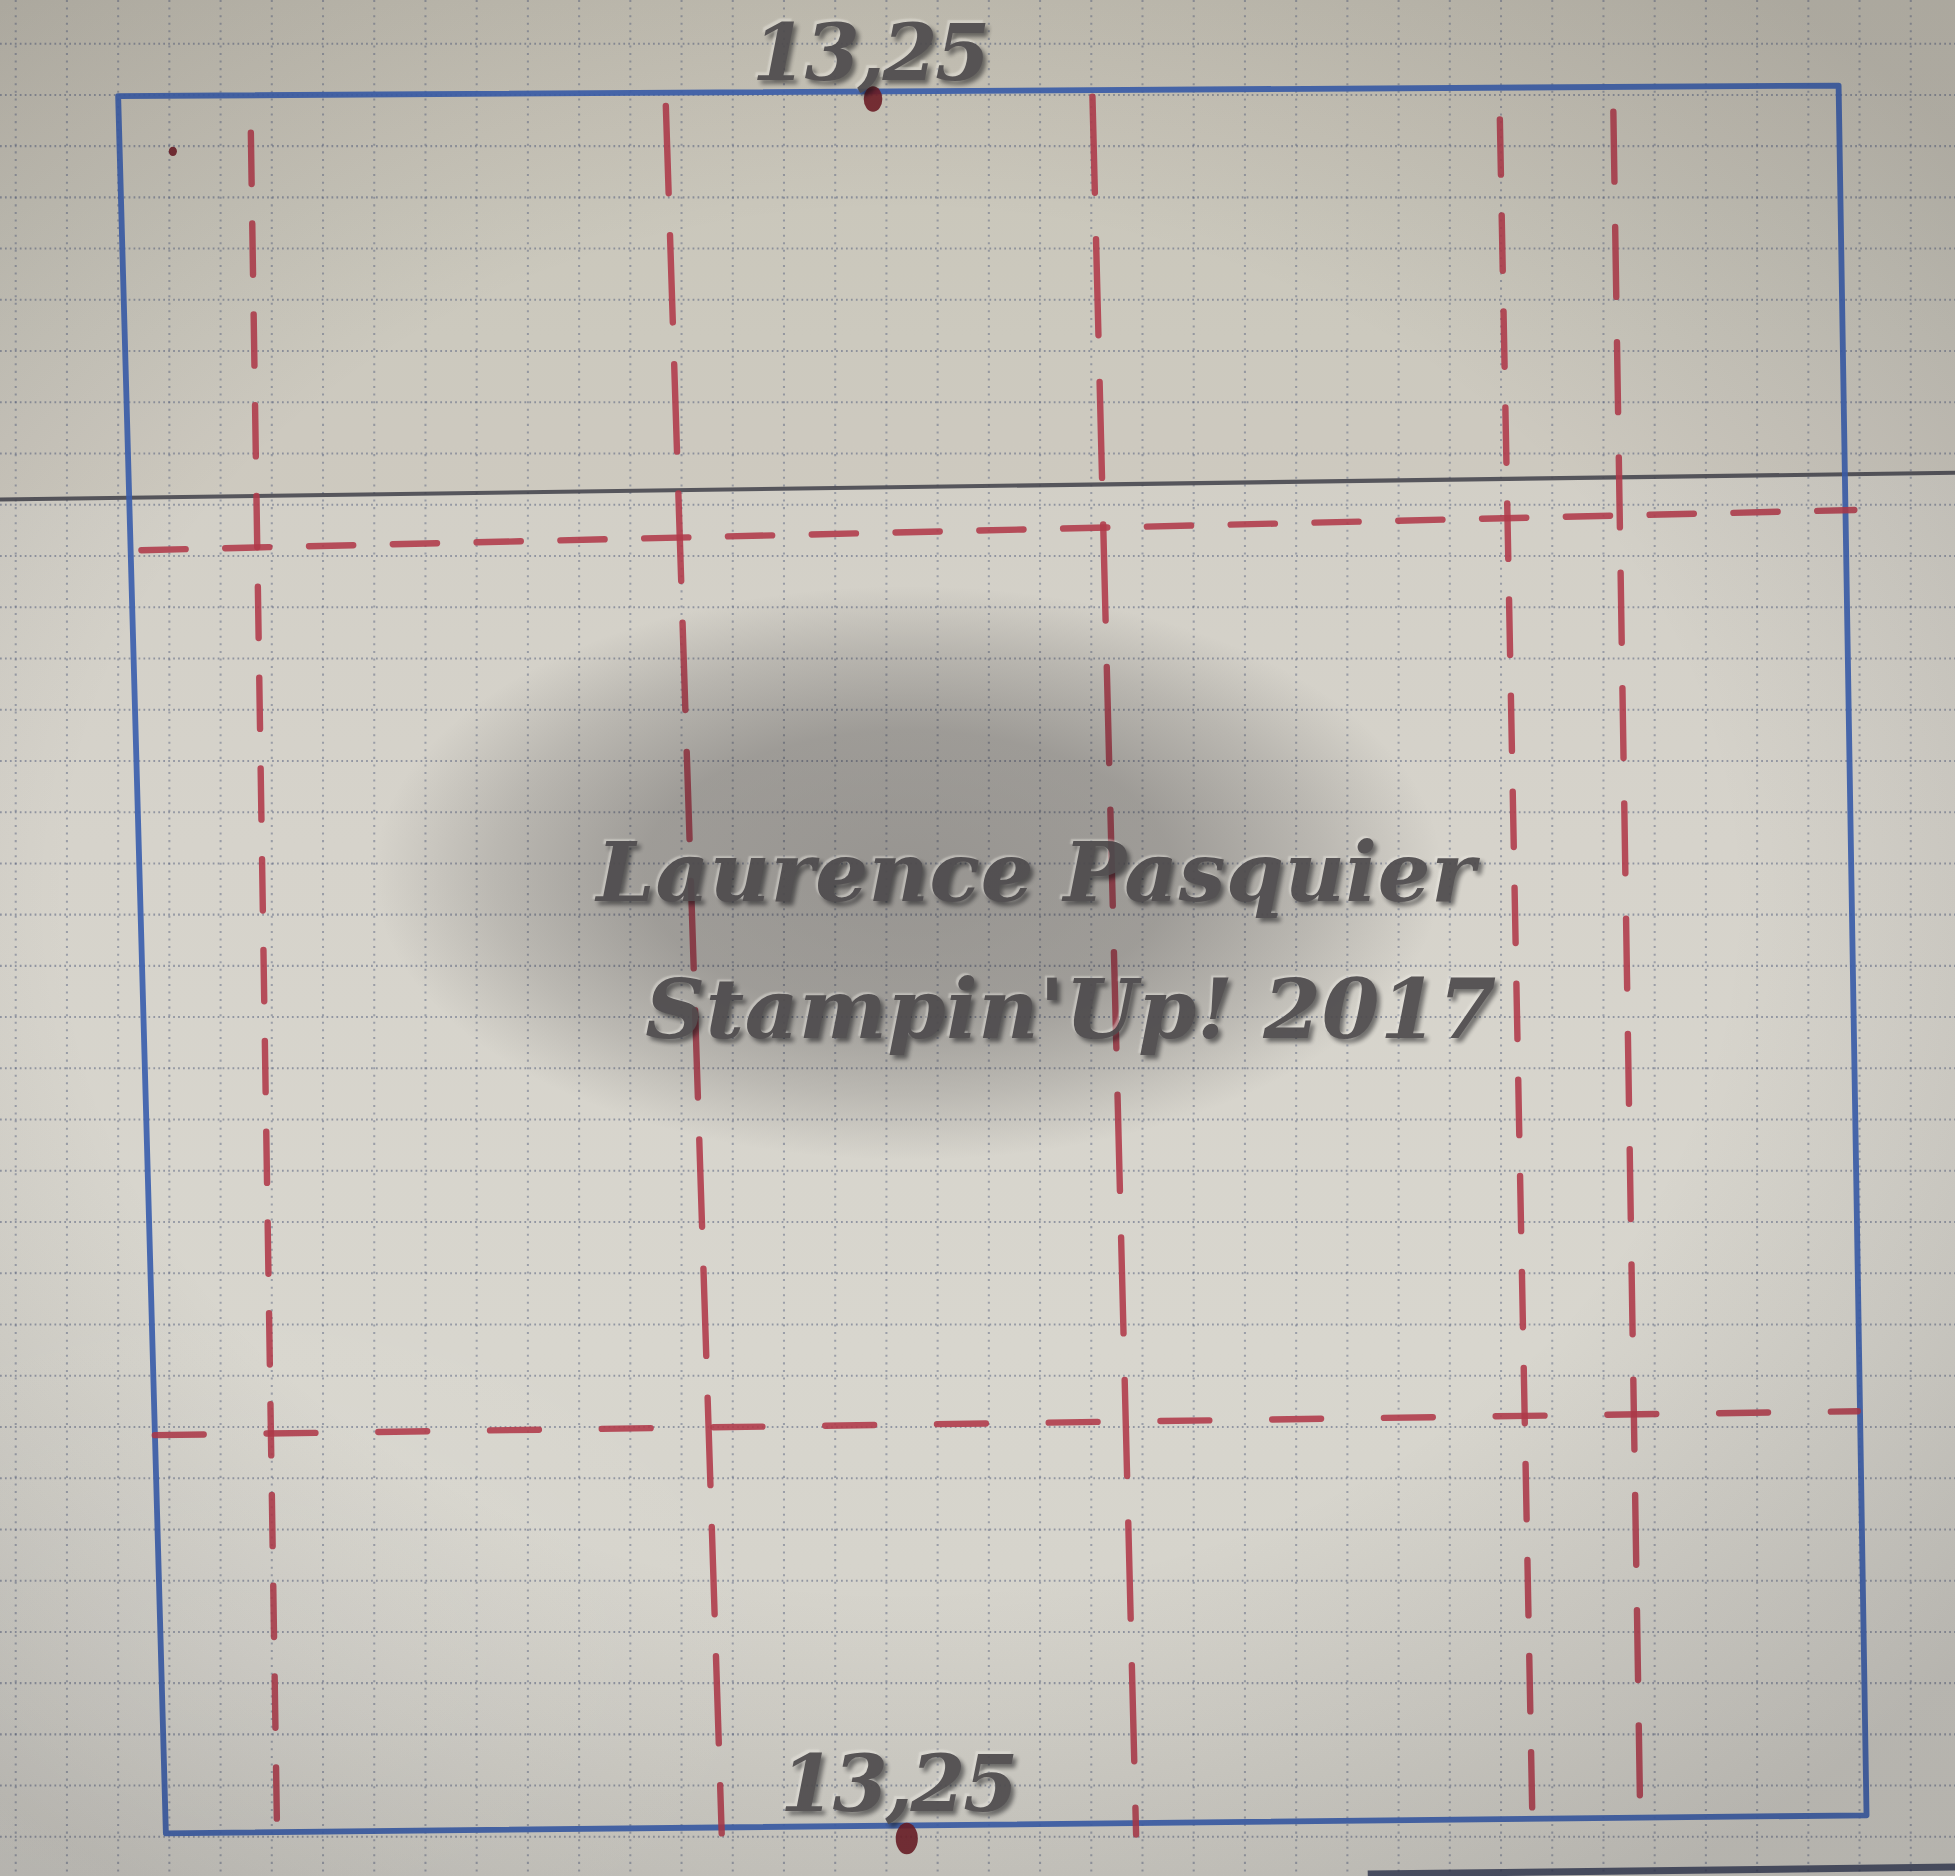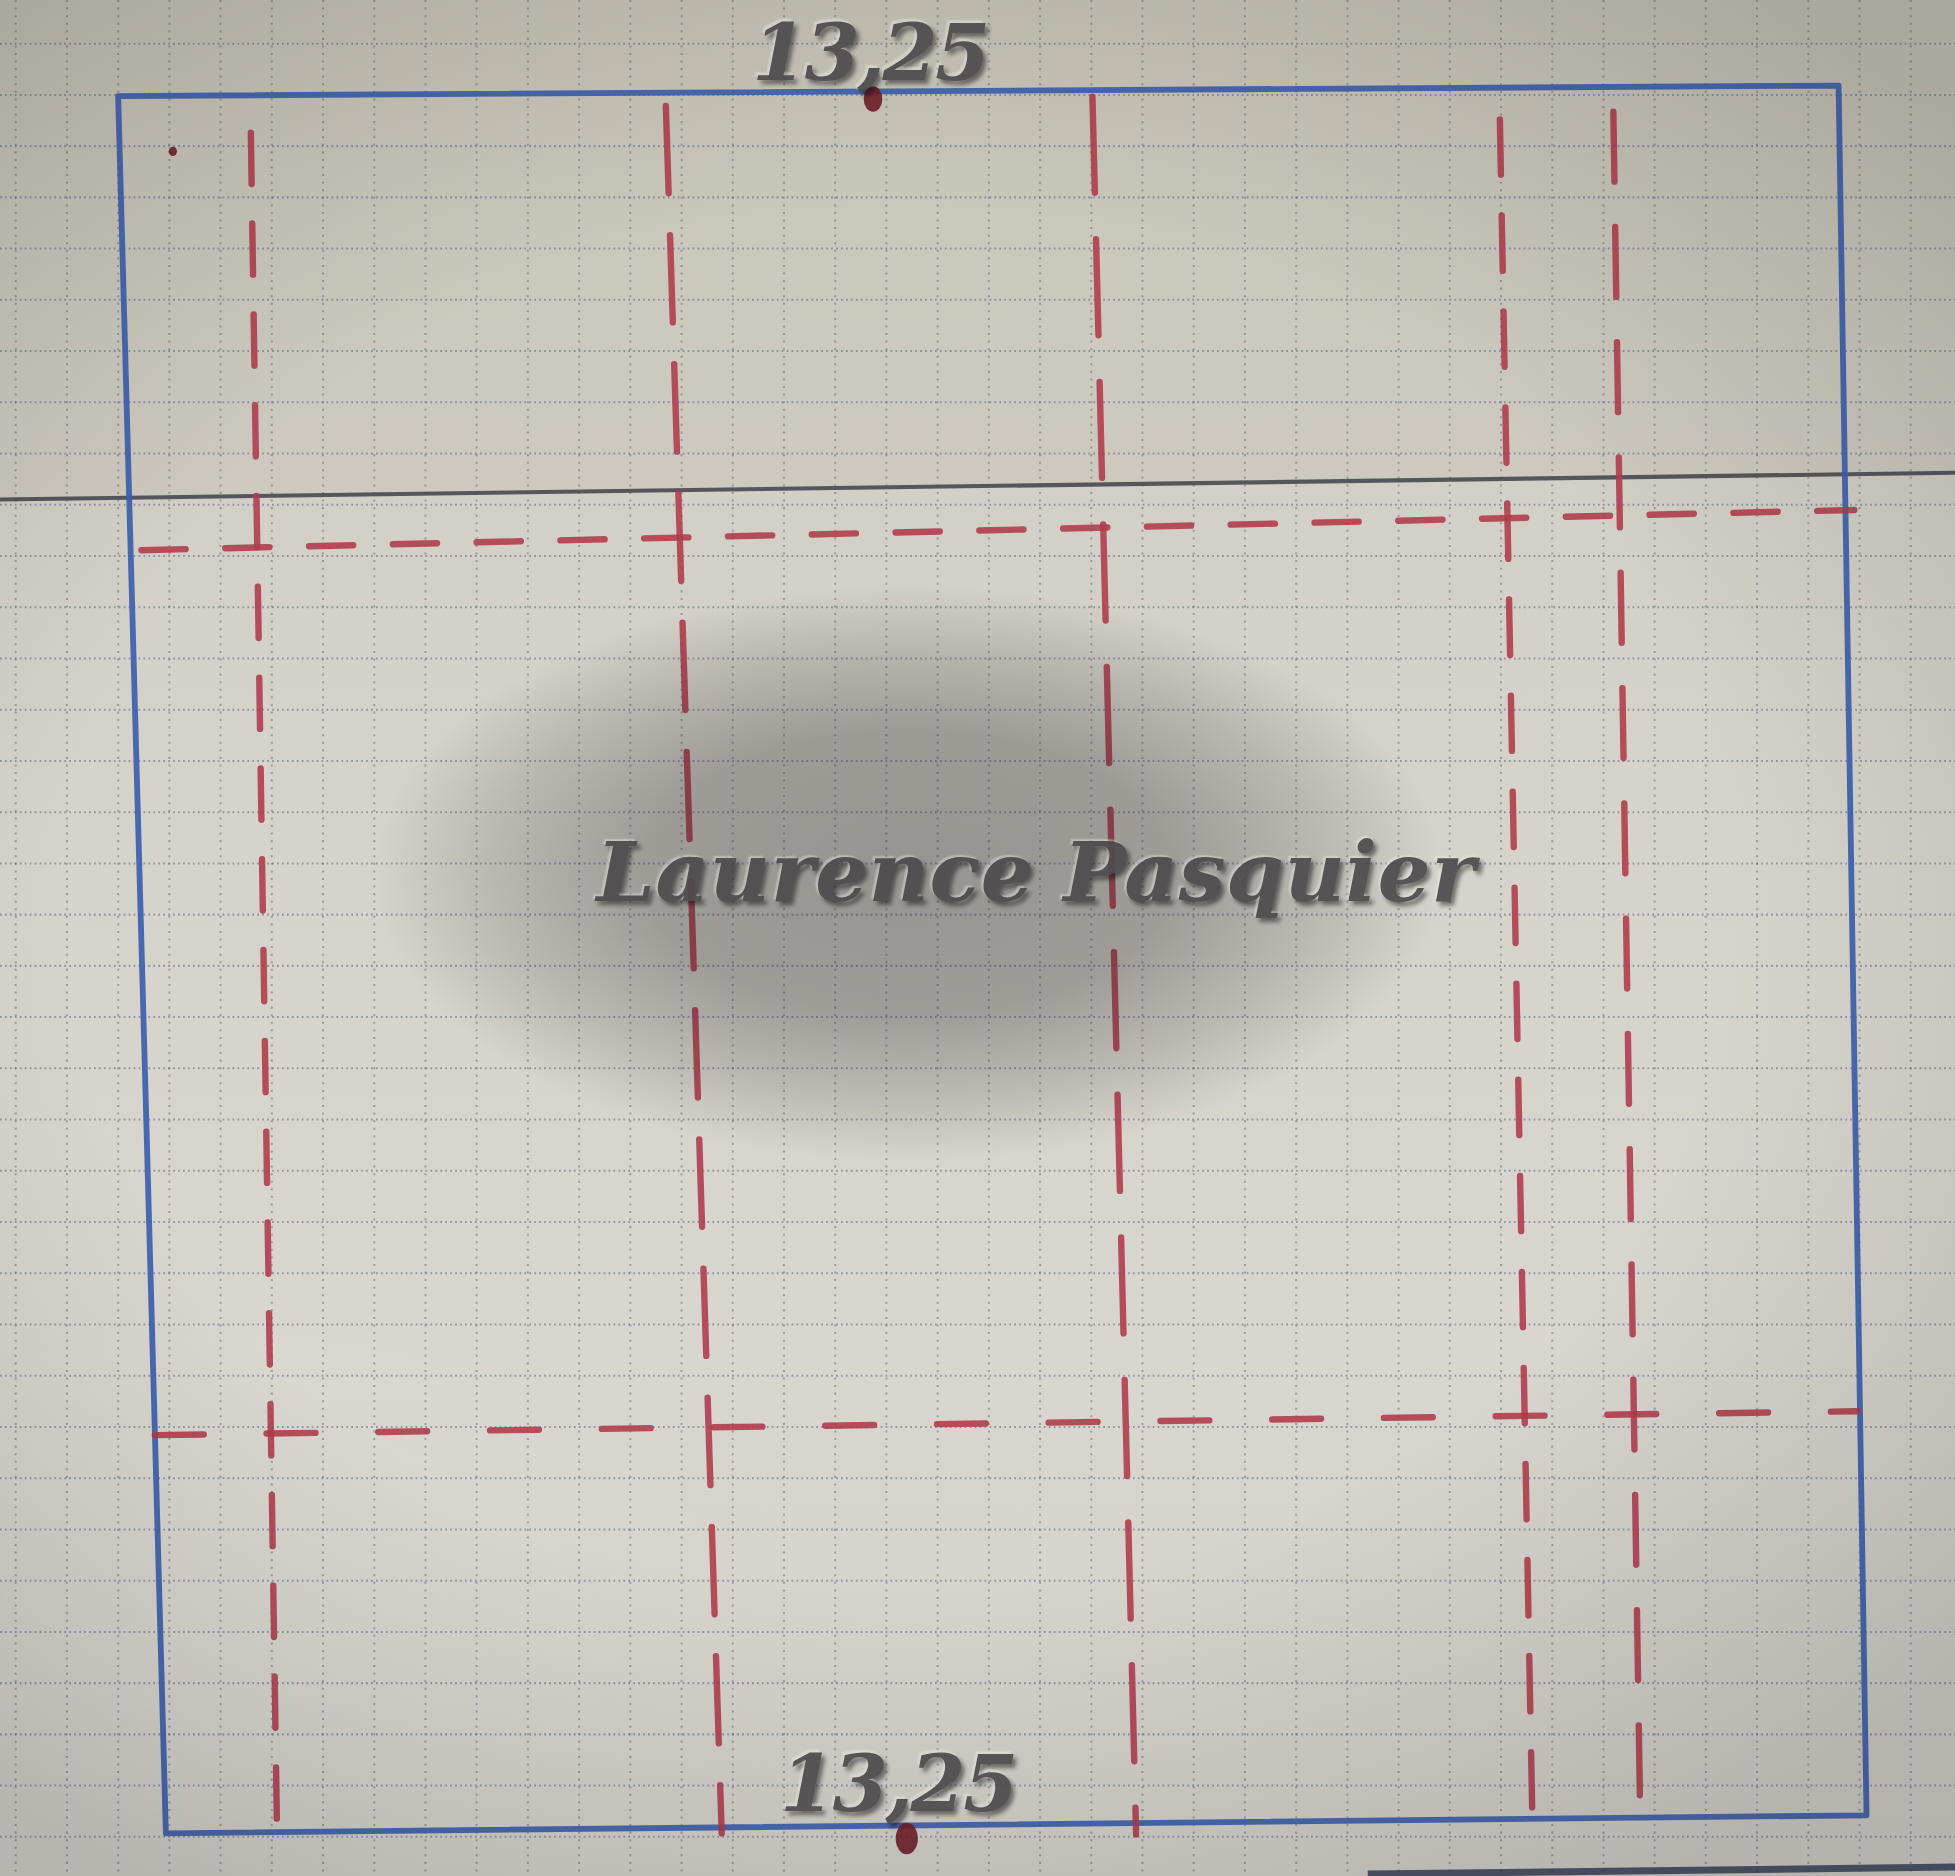--- a/index.html
+++ b/index.html
@@ -151,14 +151,15 @@
   <div class="shadow-blob"></div>
   <div class="vignette"></div>
 
   <div class="label measurement measure-top">13,25</div>
 
   <div class="label measurement measure-bottom">13,25</div>
 
   <div class="label wm wm-line1">Laurence Pasquier</div>
 
 
+  <div class="label wm wm-line3">Stampin'Up! 2017</div>
 </div>
 
 
 </body></html>

